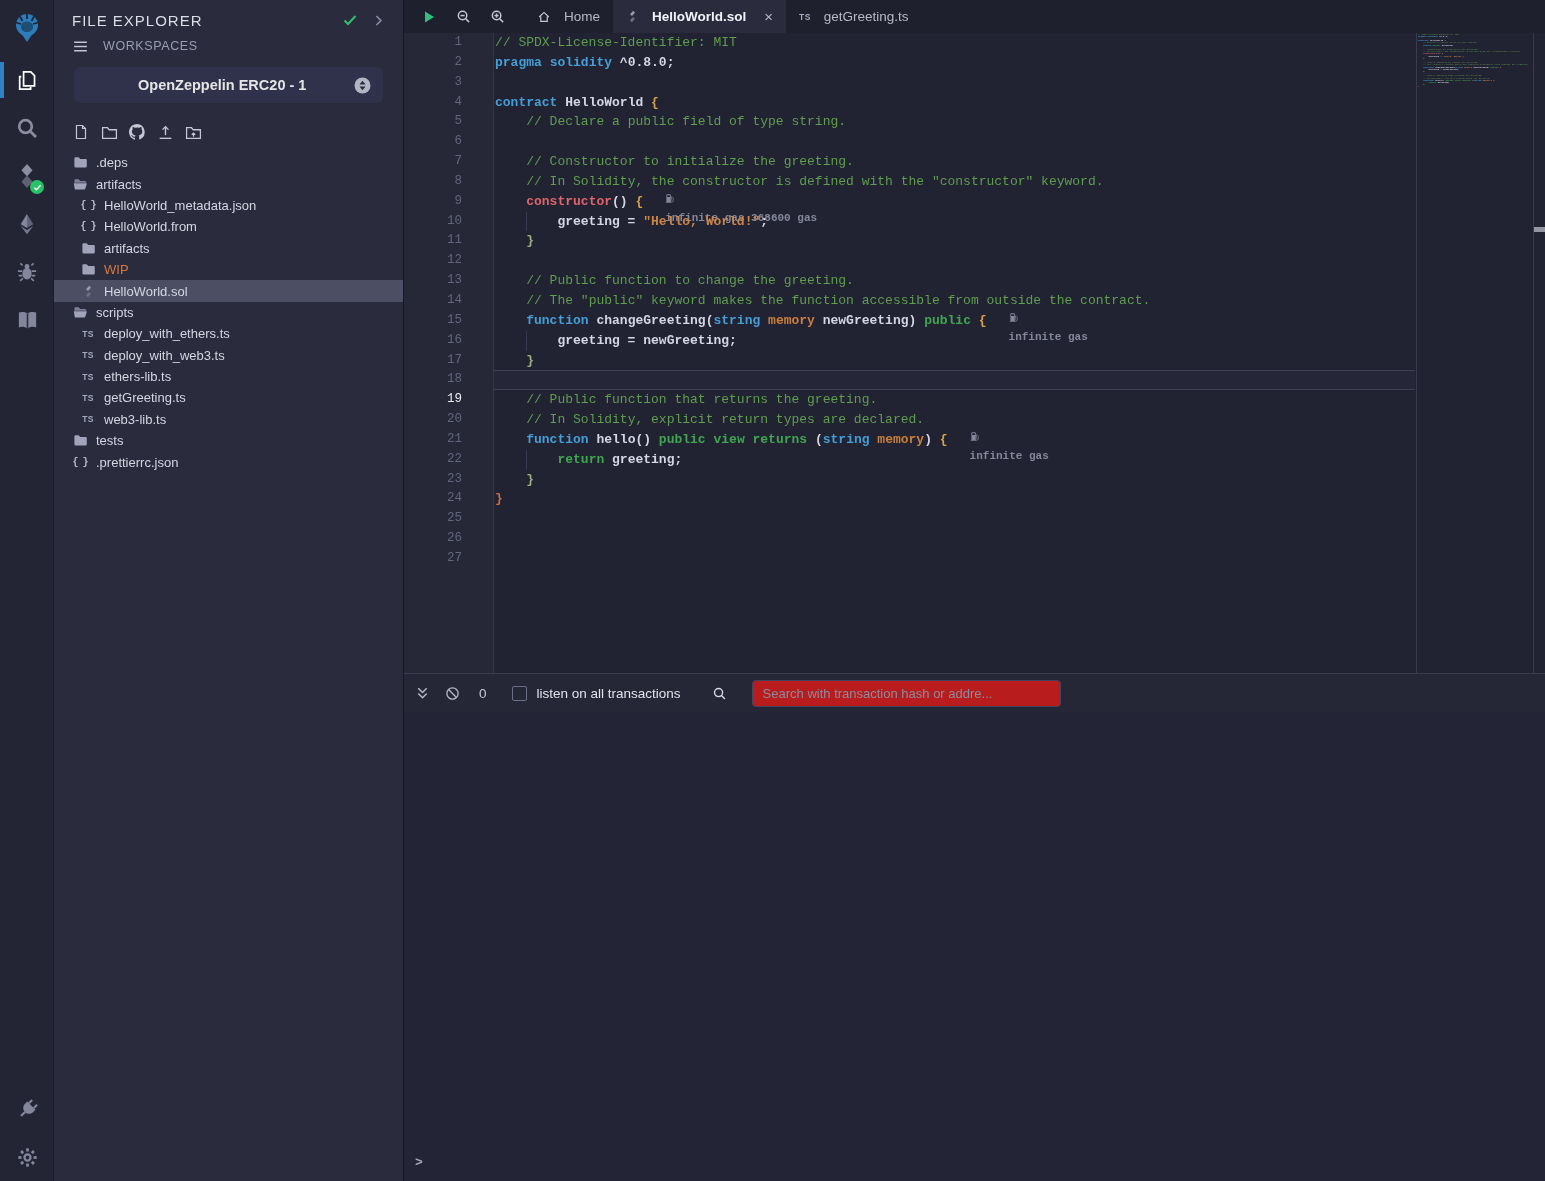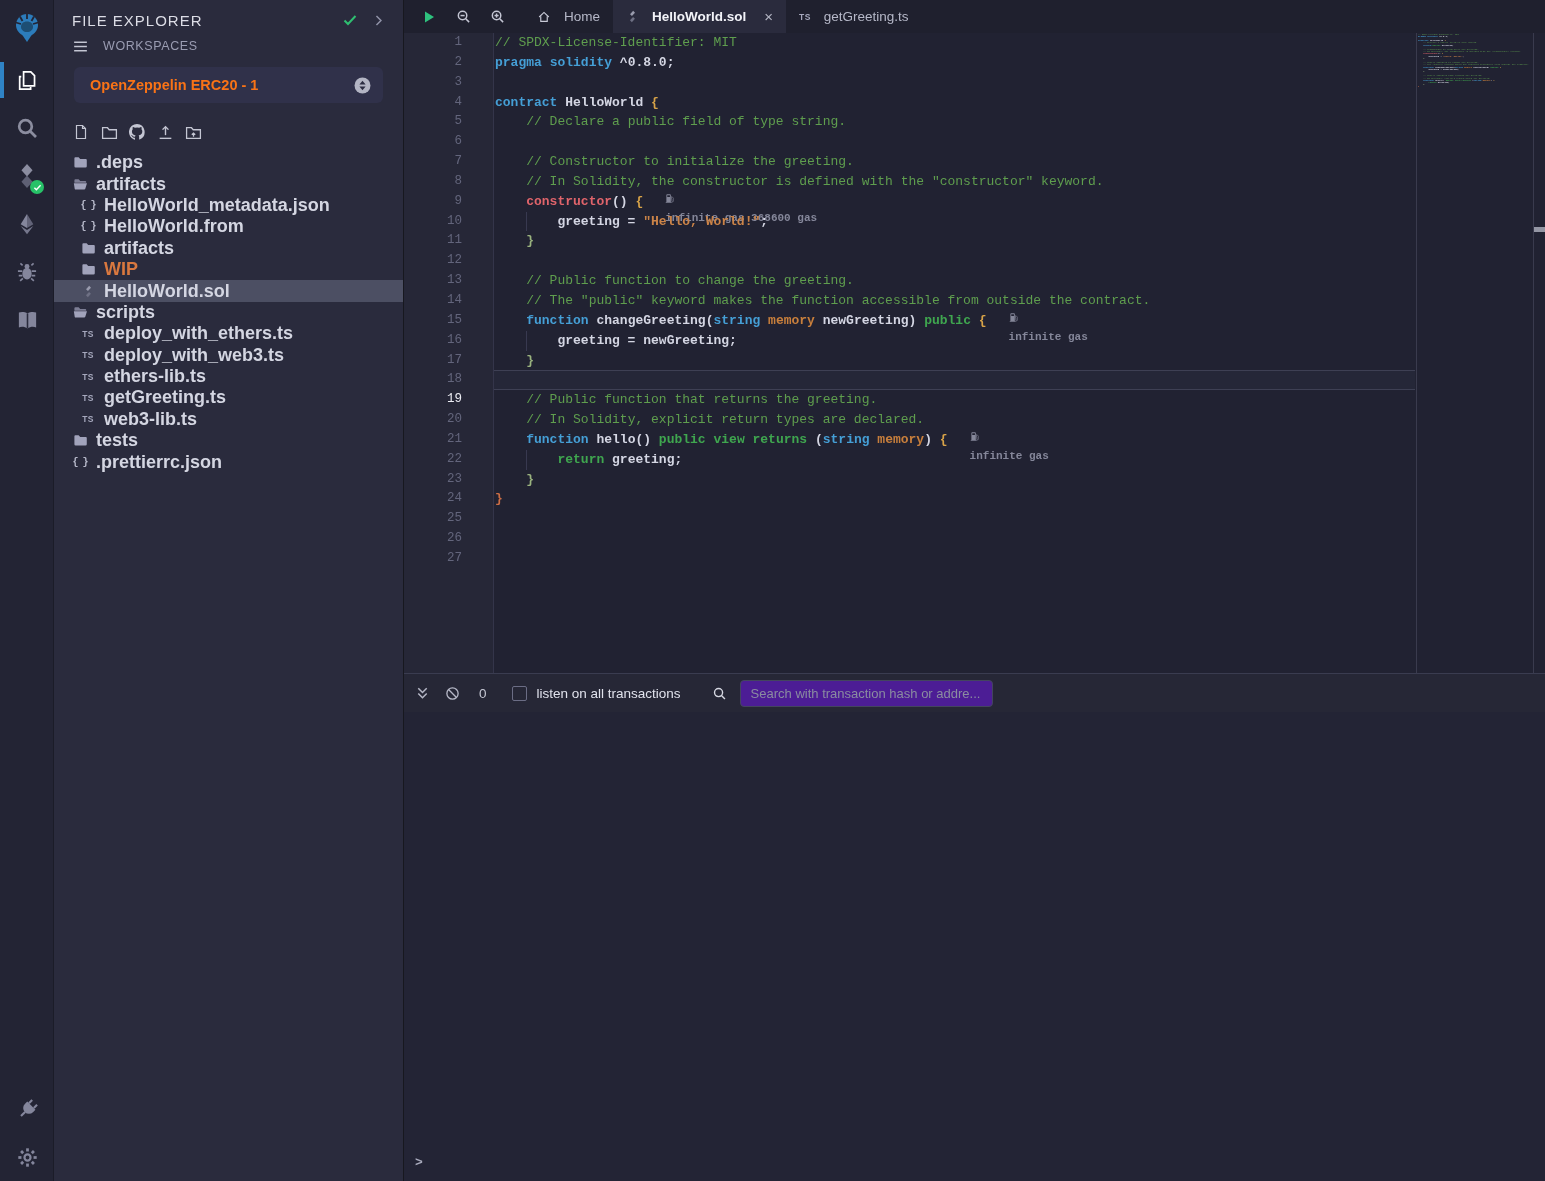--- a/index.html
+++ b/index.html
@@ -16,28 +16,28 @@
   #iconbar .spacer { flex:1; }
 
   
   #explorer { width:350px; flex:0 0 350px; background:#2a2b3d; padding-top:6px; border-right:1px solid #17181f; overflow:hidden; }
   .exp-header { height:28px; padding:0 18px; display:flex; align-items:center; }
   .exp-title { font-size:15px; letter-spacing:1px; color:#dcdde6; font-weight:500; flex:1; }
   .exp-header .hicon { display:flex; align-items:center; margin-left:14px; cursor:pointer; }
   .ws-row { padding-left:18px; height:24px; display:flex; align-items:center; gap:14px; }
   .ws-label { font-size:12.5px; letter-spacing:.6px; color:#9a9cb2; font-weight:500; }
   .dropdown { margin:9px 20px 0 20px; height:36px; background:#30314a; border-radius:6px; display:flex; align-items:center; padding:0 12px 0 16px; cursor:pointer; }
-  .dropdown .ws-name { flex:1; color:#f97316; font-size:14.5px; font-weight:600; }
+  .dropdown .ws-name { flex:1; color:#e5e5e5; font-size:14.5px; font-weight:600;margin-left:48px; }
   .exp-toolbar { margin:20px 0 0 18px; display:flex; gap:10px; align-items:center; }
   .exp-toolbar .tb { display:flex; align-items:center; justify-content:center; width:18px; height:18px; cursor:pointer; }
   .tree { margin-top:11px; }
   .trow { height:21.4px; display:flex; align-items:center; padding-left:18px; gap:8px; cursor:pointer; }
   .trow.ind1 { padding-left:26px; }
   .trow.selected { background:#4c4f63; }
-  .trow .tlabel { font-size:18px; color:#d4d6e2;font-weight:bold; }
+  .trow .tlabel { font-size:13px; color:#d4d6e2; }
   .trow.orange .tlabel { color:#d9783f; }
   .trow .ticon { width:16px; display:flex; align-items:center; justify-content:center; flex:0 0 16px; }
   .ts-badge { font:700 8.5px "Liberation Sans", sans-serif; color:#a6a8bd; letter-spacing:.4px; }
   .br-badge { font:700 10px "Liberation Mono", monospace; color:#b9bbcc; letter-spacing:-1px; }
 
   
   #main { flex:1; display:flex; flex-direction:column; position:relative; min-width:0; }
 
   
   #tabbar { height:33px; background:#1f202e; display:flex; align-items:stretch; flex:0 0 33px; }
@@ -77,21 +77,21 @@
 
   
   #termbar { height:39px; flex:0 0 39px; background:#262736; border-top:1px solid #3a3c50; display:flex; align-items:center; }
   .tt-ic { display:flex; align-items:center; justify-content:center; cursor:pointer; }
   .tt-chev { margin-left:11px; }
   .tt-ban { margin-left:15px; }
   .tt-count { margin-left:19px; font-size:13.5px; color:#c6c8d4; }
   .tt-cb { margin-left:25px; width:15px; height:15px; border:1px solid #6b6d85; border-radius:2px; background:transparent; cursor:pointer; }
   .tt-listen { margin-left:10px; font-size:13.5px; color:#e0e2ec; }
   .tt-search-ic { margin-left:31px; }
-  .tt-input { margin-left:13px; width:253px; height:27px; background:#4c1d95; border:1px solid #43455e; border-radius:4px; color:#d6d8e4; font-size:13px; padding:0 10px; outline:none; }
+  .tt-input { margin-left:25px; width:309px; height:27px; background:#b91c1c; border:1px solid #43455e; border-radius:4px; color:#d6d8e4; font-size:13px; padding:0 10px; outline:none; }
   .tt-input::placeholder { color:#8a8ca0; }
   #terminal { flex:1; background:#232435; position:relative; }
   .prompt { position:absolute; left:11px; bottom:11px; font:bold 13px "Liberation Mono", monospace; color:#a9abbd; }
 </style>
 </head>
 <body>
 
 <div id="app">
   <aside id="iconbar">
       <div class="ib-item logo">

